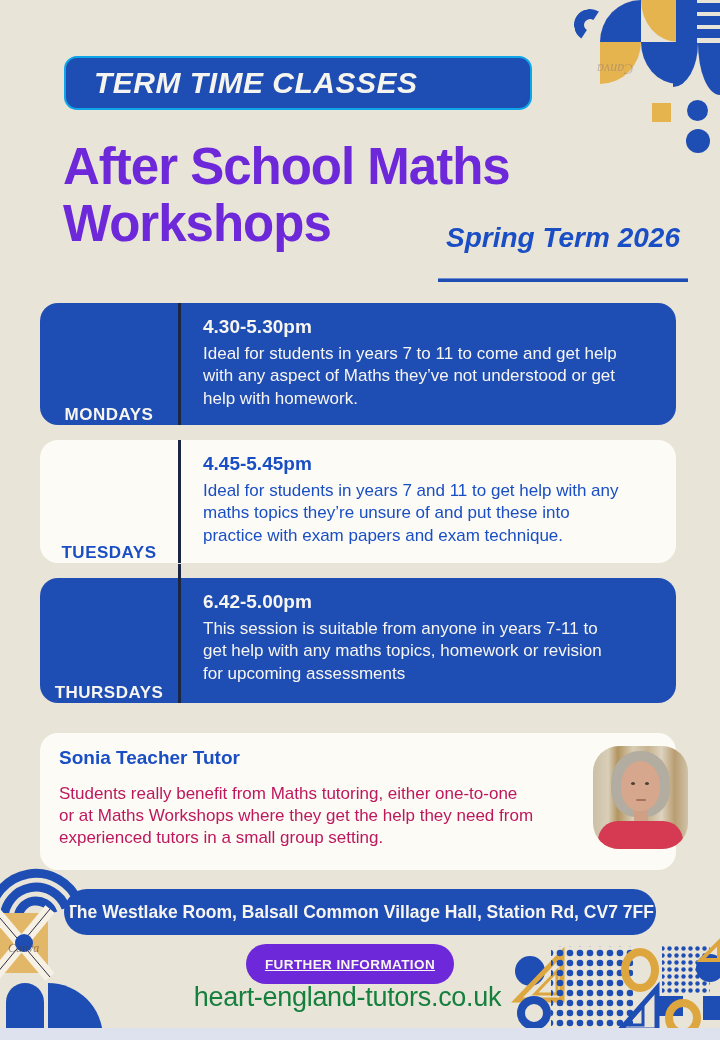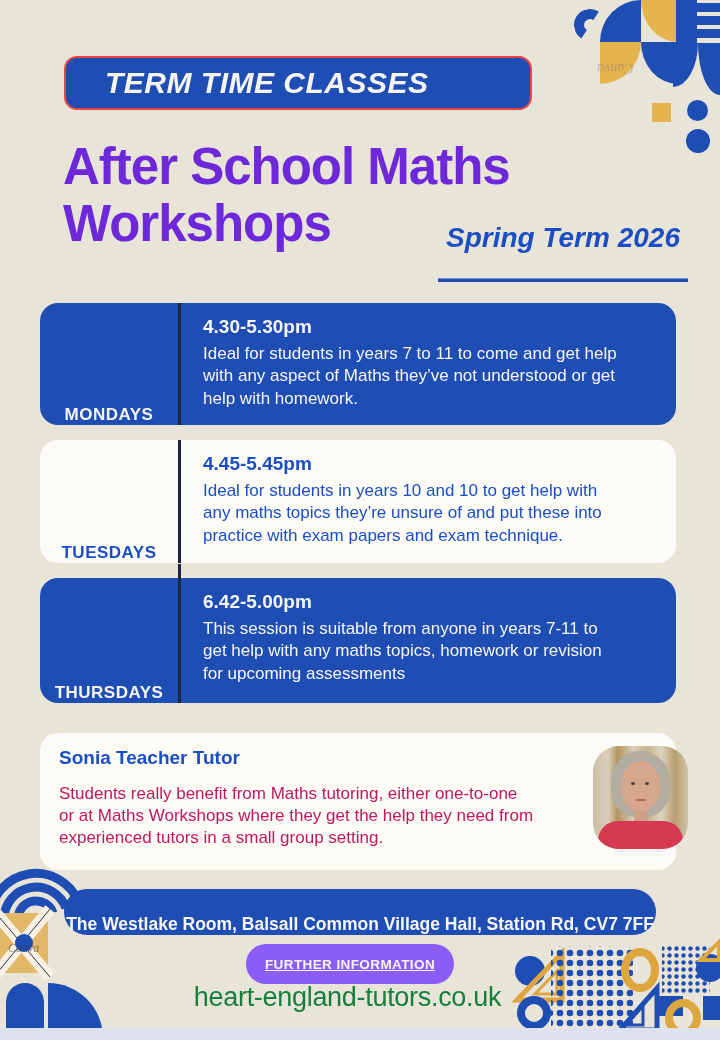--- a/index.html
+++ b/index.html
@@ -5,22 +5,22 @@
   * { margin:0; padding:0; box-sizing:border-box; }
   html,body { background:#cfcfcf; }
   body { font-family:"Liberation Sans", sans-serif; }
   .poster {
     position:relative; width:720px; height:1040px; margin:0 auto;
     background:#e9e4d8; overflow:hidden;
   }
   
   .term-banner {
     position:absolute; left:64px; top:56px; width:468px; height:54px;
-    background:#1e4db4; border:2px solid #ef4444; border-radius:13px;
-    display:flex; align-items:center; padding-left:39px;
+    background:#1e4db4; border:2px solid #0ea5e9; border-radius:13px;
+    display:flex; align-items:center; padding-left:28px;
   }
   .term-banner span {
     color:#f6f4ee; font-size:30px; font-weight:700; font-style:italic; letter-spacing:.5px;
   }
   .main-title {
     position:absolute; left:63px; top:138px; width:560px;
     color:#6d28d9; font-size:51px; font-weight:700; line-height:57px; letter-spacing:-1px;
   }
   .term-label {
     position:absolute; left:436px; top:222px; width:254px; text-align:center;
@@ -74,26 +74,26 @@
   .photo .eye.l { left:38px; } .photo .eye.r { left:52px; }
   .photo .mouth { position:absolute; left:43px; top:53px; width:10px; height:2px;
     border-radius:2px; background:#a9705c; }
   .photo .torso { position:absolute; left:5px; top:75px; width:85px; height:32px;
     border-radius:20px 20px 0 0; background:#d63a52; }
   .photo .neck { position:absolute; left:41px; top:62px; width:14px; height:15px; background:#d0a086; }
   
   .address-banner {
     position:absolute; left:64px; top:889px; width:592px; height:46px;
     background:#1e4db4; border-radius:23px;
-    display:flex; align-items:flex-end; justify-content:center;
+    display:flex; align-items:center; justify-content:center;
   }
   .address-banner span { color:#f7f5ef; font-size:17.5px; font-weight:700; }
   .info-button {
     position:absolute; left:246px; top:944px; width:208px; height:40px;
-    background:#8b5cf6; border-radius:20px; border:none; cursor:pointer;
+    background:#6d28d9; border-radius:20px; border:none; cursor:pointer;
     display:flex; align-items:center; justify-content:center;text-align:right;
   }
   .info-button span {
     color:#f7f5ef; font-size:13.5px; font-weight:700; letter-spacing:.4px; text-decoration:underline;
   }
   .website {
     position:absolute; left:60px; top:982px; width:575px; text-align:center;
     color:#15803d; font-size:27px; letter-spacing:-.3px;
   }
   .bottom-strip { position:absolute; left:0; top:1028px; width:720px; height:12px;
@@ -155,21 +155,21 @@
     </div>
   </div>
 
   <div class="card card-light card-2">
     <div class="day-col">
       <span class="day-label">TUESDAYS</span>
     </div>
     <div class="card-divider"></div>
     <div class="sess-content">
       <div class="sess-time">4.45-5.45pm</div>
-      <div class="sess-desc">Ideal for students in years 10 and 10 to get help with any maths topics they’re unsure of and put these into practice with exam papers and exam technique.</div>
+      <div class="sess-desc">Ideal for students in years 7 and 11 to get help with any maths topics they’re unsure of and put these into practice with exam papers and exam technique.</div>
     </div>
   </div>
 
   <div class="card card-blue card-3">
     <div class="day-col">
       <span class="day-label">THURSDAYS</span>
     </div>
     <div class="card-divider"></div>
     <div class="sess-content">
       <div class="sess-time">6.42-5.00pm</div>

